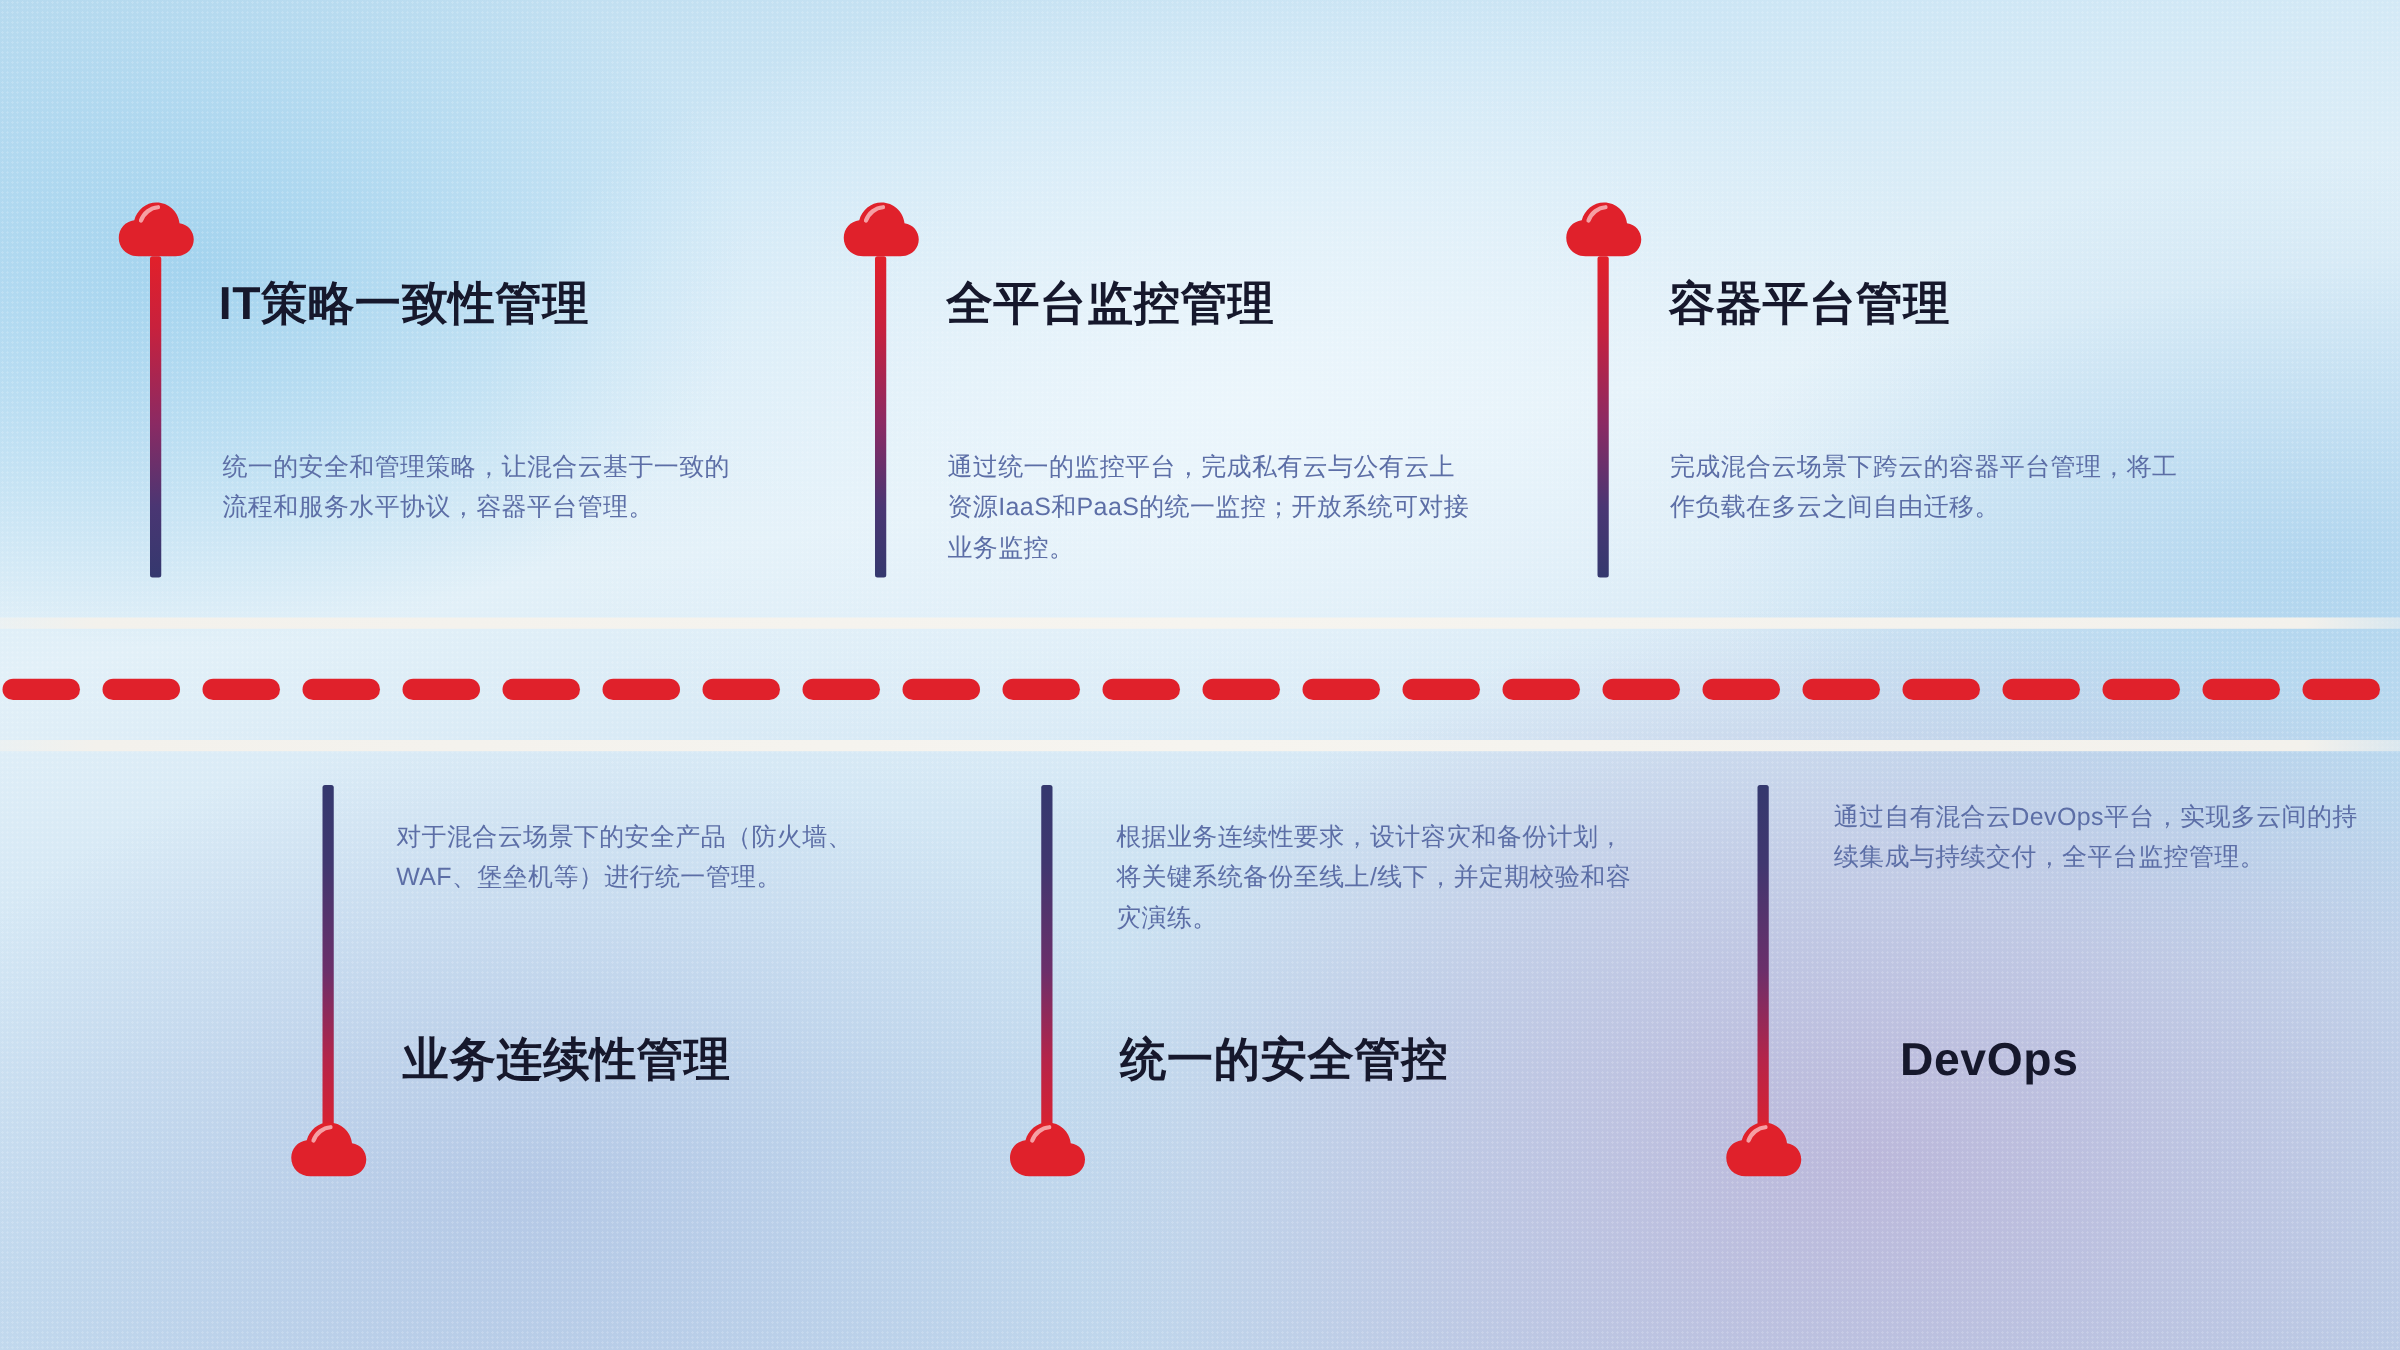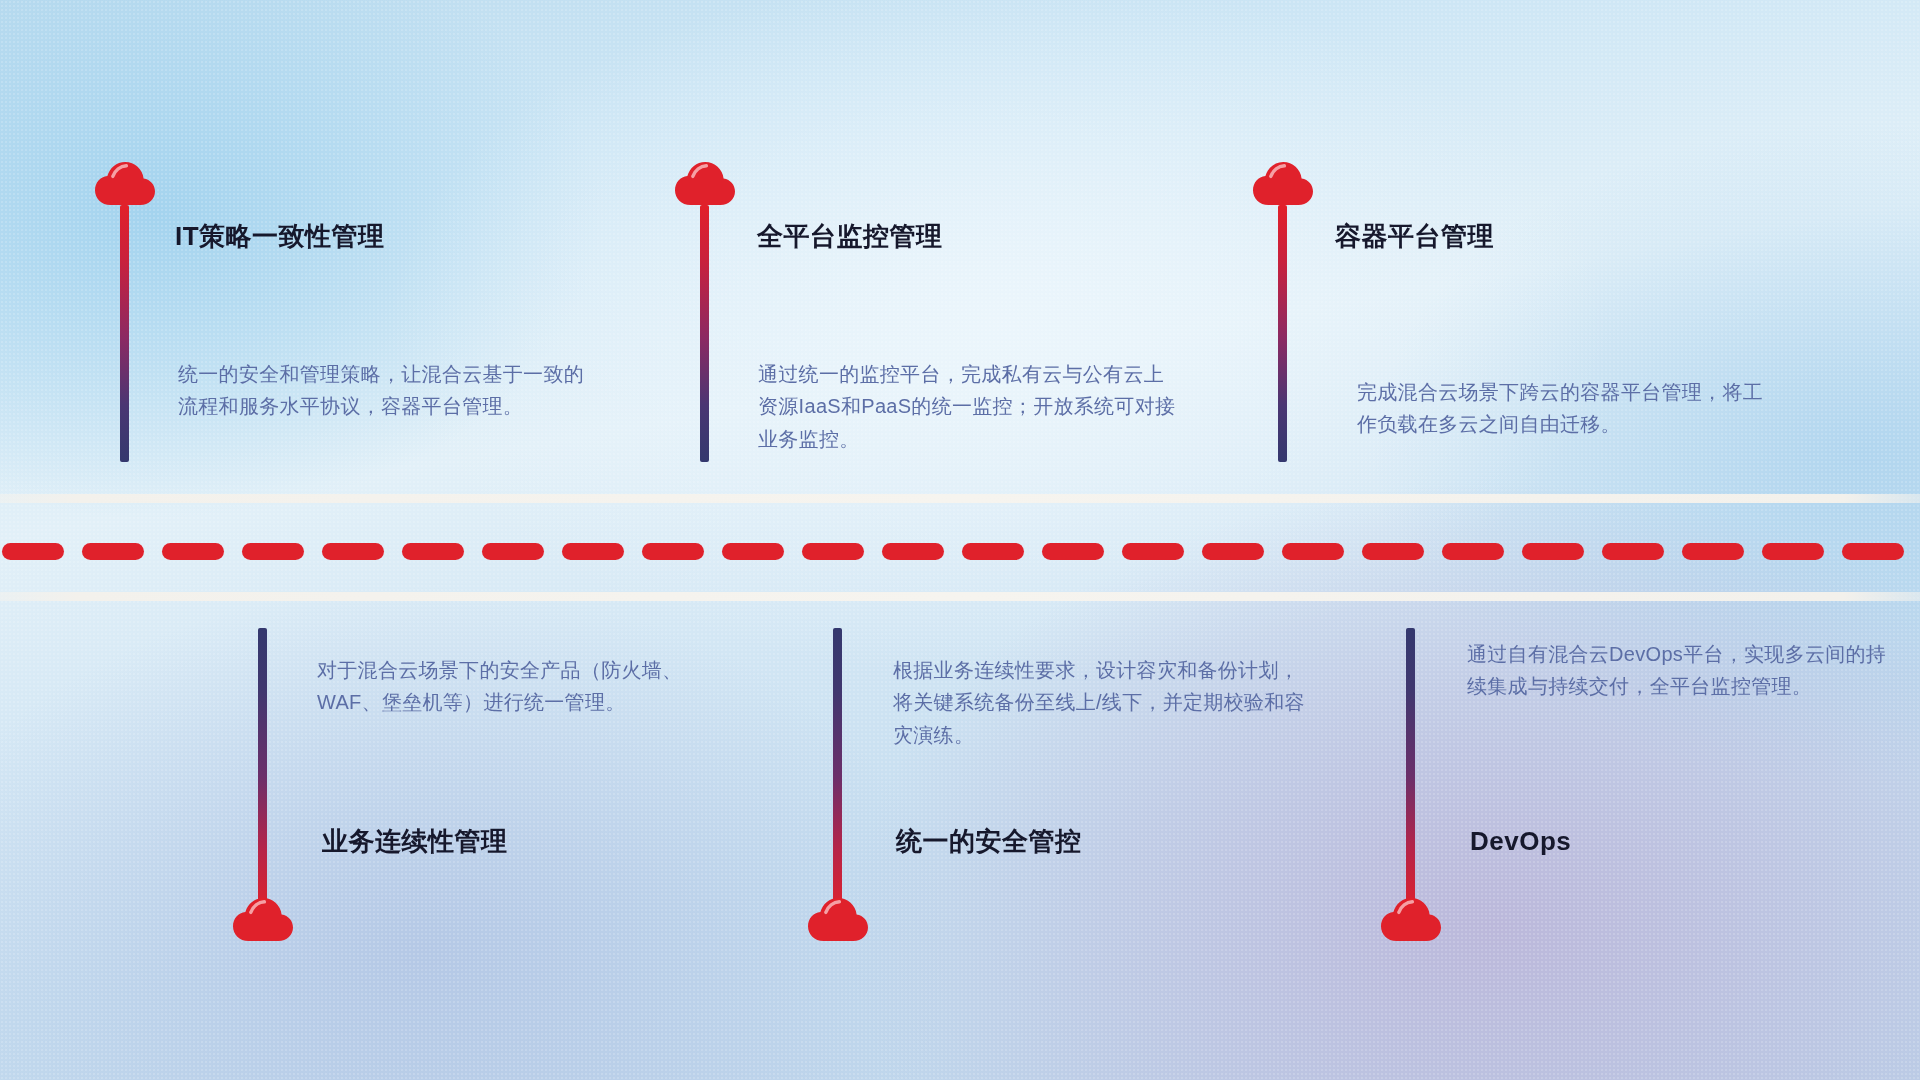--- a/index.html
+++ b/index.html
@@ -36,21 +36,21 @@
   
   .col{position:absolute;}
 
   .cloud{position:absolute;width:64px;height:48px;}
   .cloud svg{display:block;width:64px;height:48px;}
 
   .stem{position:absolute;width:9px;border-radius:2px;}
   .stem.down{background:linear-gradient(180deg,#e2202a 0%,#c8213d 22%,#8b2a63 52%,#4a3673 78%,#34386e 100%);}
   .stem.up{background:linear-gradient(180deg,#34386e 0%,#40376f 22%,#6b2f6a 52%,#b72448 78%,#e0212b 100%);}
 
-  .title{position:absolute;font-size:26px;font-weight:700;color:#16182c;
+  .title{position:absolute;font-size:37px;font-weight:700;color:#16182c;
     letter-spacing:.5px;white-space:nowrap;line-height:1.2;}
   .body{position:absolute;font-size:20px;color:#5c6ea6;line-height:1.62;
     letter-spacing:.3px;font-weight:400;}
 </style>
 </head>
 <body>
 
 <div id="stage">
 
   <div class="col">
@@ -79,21 +79,21 @@
 
   <div class="col">
     <div class="cloud" style="left:1251px;top:159px;">
       <svg viewBox="0 0 64 48">
           <path d="M17.5 46C8.4 46 2 39.6 2 31.2c0-7.4 5.3-13.3 12.4-14.1C16.6 9.1 23.6 3 32.2 3c9.6 0 17.4 7.2 18.4 16.5C57.6 20.6 62 26 62 32.6 62 40.2 55.8 46 47.4 46z" fill="#e0212b"></path>
           <path d="M19.8 17.4c2.3-6.1 7.6-10.2 13.6-10.6" fill="none" stroke="#f5a0a4" stroke-width="3.4" stroke-linecap="round"></path>
         </svg>
     </div>
     <div class="stem down" style="left:1278px;top:205px;height:257px;"></div>
     <div class="title" style="left:1335px;top:221px;">容器平台管理</div>
-    <div class="body" style="left:1336px;top:376px;width:422px;margin-left:21px;">完成混合云场景下跨云的容器平台管理，将工作负载在多云之间自由迁移。</div>
+    <div class="body" style="left:1336px;top:358px;width:422px;">完成混合云场景下跨云的容器平台管理，将工作负载在多云之间自由迁移。</div>
   </div>
 
   <div class="road-edge top"></div>
   <div class="road-dash-wrap" id="dashes">
       <div class="dash" style="left: 2px; background: rgb(224, 33, 43);"></div>
       <div class="dash" style="left: 82px; background: rgb(224, 33, 43);"></div>
       <div class="dash" style="left: 162px; background: rgb(224, 33, 43);"></div>
       <div class="dash" style="left: 242px; background: rgb(224, 33, 43);"></div>
       <div class="dash" style="left: 322px; background: rgb(224, 33, 43);"></div>
       <div class="dash" style="left: 402px; background: rgb(224, 33, 43);"></div>
@@ -137,21 +137,21 @@
     <div class="cloud" style="left:806px;top:895px;">
       <svg viewBox="0 0 64 48">
           <path d="M17.5 46C8.4 46 2 39.6 2 31.2c0-7.4 5.3-13.3 12.4-14.1C16.6 9.1 23.6 3 32.2 3c9.6 0 17.4 7.2 18.4 16.5C57.6 20.6 62 26 62 32.6 62 40.2 55.8 46 47.4 46z" fill="#e0212b"></path>
           <path d="M19.8 17.4c2.3-6.1 7.6-10.2 13.6-10.6" fill="none" stroke="#f5a0a4" stroke-width="3.4" stroke-linecap="round"></path>
         </svg>
     </div>
   </div>
 
   <div class="col">
     <div class="body" style="left:1467px;top:638px;width:422px;">通过自有混合云DevOps平台，实现多云间的持续集成与持续交付，全平台监控管理。</div>
-    <div class="title" style="left:1470px;top:826px;">DevOps</div>
+    <div class="title" style="left:1520px;top:826px;">DevOps</div>
     <div class="stem up" style="left:1406px;top:628px;height:285px;"></div>
     <div class="cloud" style="left:1379px;top:895px;">
       <svg viewBox="0 0 64 48">
           <path d="M17.5 46C8.4 46 2 39.6 2 31.2c0-7.4 5.3-13.3 12.4-14.1C16.6 9.1 23.6 3 32.2 3c9.6 0 17.4 7.2 18.4 16.5C57.6 20.6 62 26 62 32.6 62 40.2 55.8 46 47.4 46z" fill="#e0212b"></path>
           <path d="M19.8 17.4c2.3-6.1 7.6-10.2 13.6-10.6" fill="none" stroke="#f5a0a4" stroke-width="3.4" stroke-linecap="round"></path>
         </svg>
     </div>
   </div>
 
 </div>

